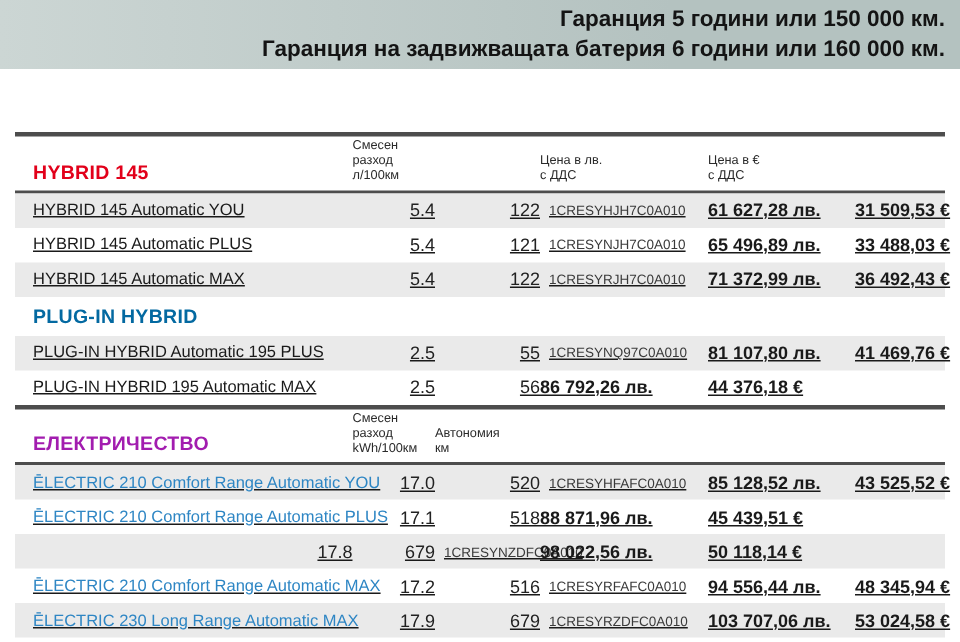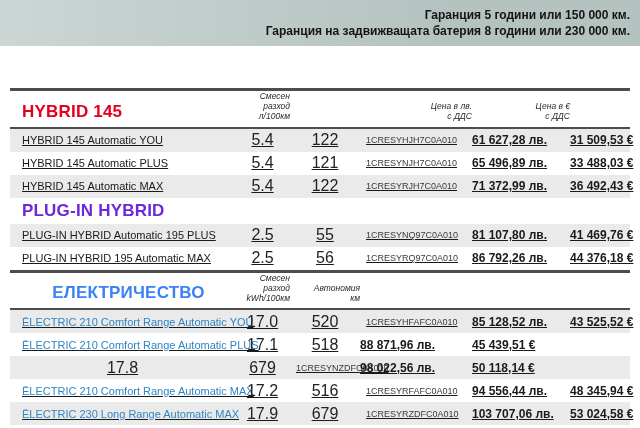--- a/index.html
+++ b/index.html
@@ -2,53 +2,53 @@
 <html><head>
 <meta charset="utf-8">
 <style>
   * { margin:0; padding:0; box-sizing:border-box; }
   html,body { width:640px; height:428px; overflow:hidden; background:#ffffff;
               font-family:"Liberation Sans", sans-serif; color:#1a1a1a; }
 
   .banner { height:46px; background:linear-gradient(90deg,#ccd6d4 0%,#b4c2c0 70%);
             display:flex; flex-direction:column; justify-content:center;
             align-items:flex-end; padding-right:10px; gap:2px; }
-  .banner .line { font-size:12px; font-weight:bold; color:#141414; line-height:1.2; }
+  .banner .line { font-size:15px; font-weight:bold; color:#141414; line-height:1.2; }
 
   .table-wrap { width:620px; margin:42px 0 0 10px; }
 
   .rule-thick { height:3px; background:#4d4d4d; }
   .rule-thin  { height:2px; background:#4d4d4d; }
 
   .grid { display:grid; grid-template-columns:225px 55px 70px 112px 98px 60px; align-items:center; }
 
   .header-row { align-items:end; padding-bottom:5px; min-height:32px; }
-  .title { font-size:17px; font-weight:bold; padding-left:12px; letter-spacing:.2px; }
+  .title { font-size:13px; font-weight:bold; padding-left:12px; letter-spacing:.2px; }
   .title.red   { color:#e2001a; }
-  .title.green { color:#6d28d9; }
-  .title.blue  { color:#3b82f6;text-align:center; }
-  .colhead { font-size:8.5px; color:#2a2a2a; text-align:right; white-space:pre-line; line-height:1.2;font-style:italic; }
+  .title.green { color:#0369a1; }
+  .title.blue  { color:#a21caf; }
+  .colhead { font-size:8.5px; color:#2a2a2a; text-align:left; white-space:pre-line; line-height:1.2; }
 
   .row { height:23px; margin-bottom:0;text-decoration:underline; }
   .row.shaded { background:#eaeaea; }
   .cell.model { font-size:11px; padding-left:12px; white-space:nowrap; }
   .cell.model.blue { color:#2e86c4; }
-  .cell.num  { font-size:16px; text-align:center; color:#222; }
+  .cell.num  { font-size:12px; text-align:right; color:#222; }
   .cell.code { font-size:9px; color:#3a3a3a; padding-left:6px; white-space:nowrap; }
   .cell.price { font-size:12px; font-weight:bold; text-align:left; padding-right:12px; white-space:nowrap; }
   .cell.price.eur { padding-right:2px; }
 
   .section-title-row { min-height:26px; align-items:center; }
 </style>
 </head>
 <body>
 
 <div class="banner">
   <div class="line">Гаранция 5 години или 150 000 км.</div>
-  <div class="line">Гаранция на задвижващата батерия 8 години или 230 000 км.</div>
+  <div class="line">Гаранция на задвижващата батерия 6 години или 160 000 км.</div>
 </div>
 
 <div class="table-wrap">
 
   <div class="rule-thick"></div>
 
   <div class="grid header-row">
     <div class="title red">HYBRID 145</div>
     <div class="colhead">Смесен
 разход
@@ -95,21 +95,20 @@
     <div class="cell num">2.5</div>
     <div class="cell num">55</div>
     <div class="cell code">1CRESYNQ97C0A010</div>
     <div class="cell price">81 107,80 лв.</div>
     <div class="cell price eur">41 469,76 €</div>
   </div>
   <div class="grid row">
     <div class="cell model">PLUG-IN HYBRID 195 Automatic MAX</div>
     <div class="cell num">2.5</div>
     <div class="cell num">56</div>
-    <div class="cell code">1CRESYRQ97C0A010</div>
     <div class="cell price">86 792,26 лв.</div>
     <div class="cell price eur">44 376,18 €</div>
   </div>
 
   <div class="rule-thick"></div>
 
   <div class="grid header-row">
     <div class="title blue">ЕЛЕКТРИЧЕСТВО</div>
     <div class="colhead">Смесен
 разход

